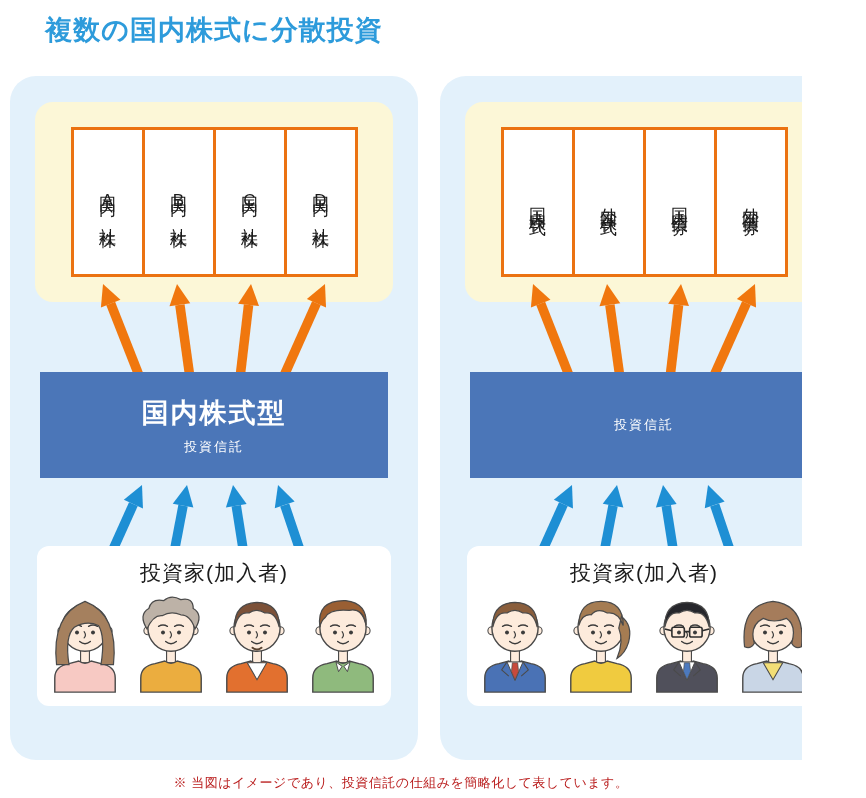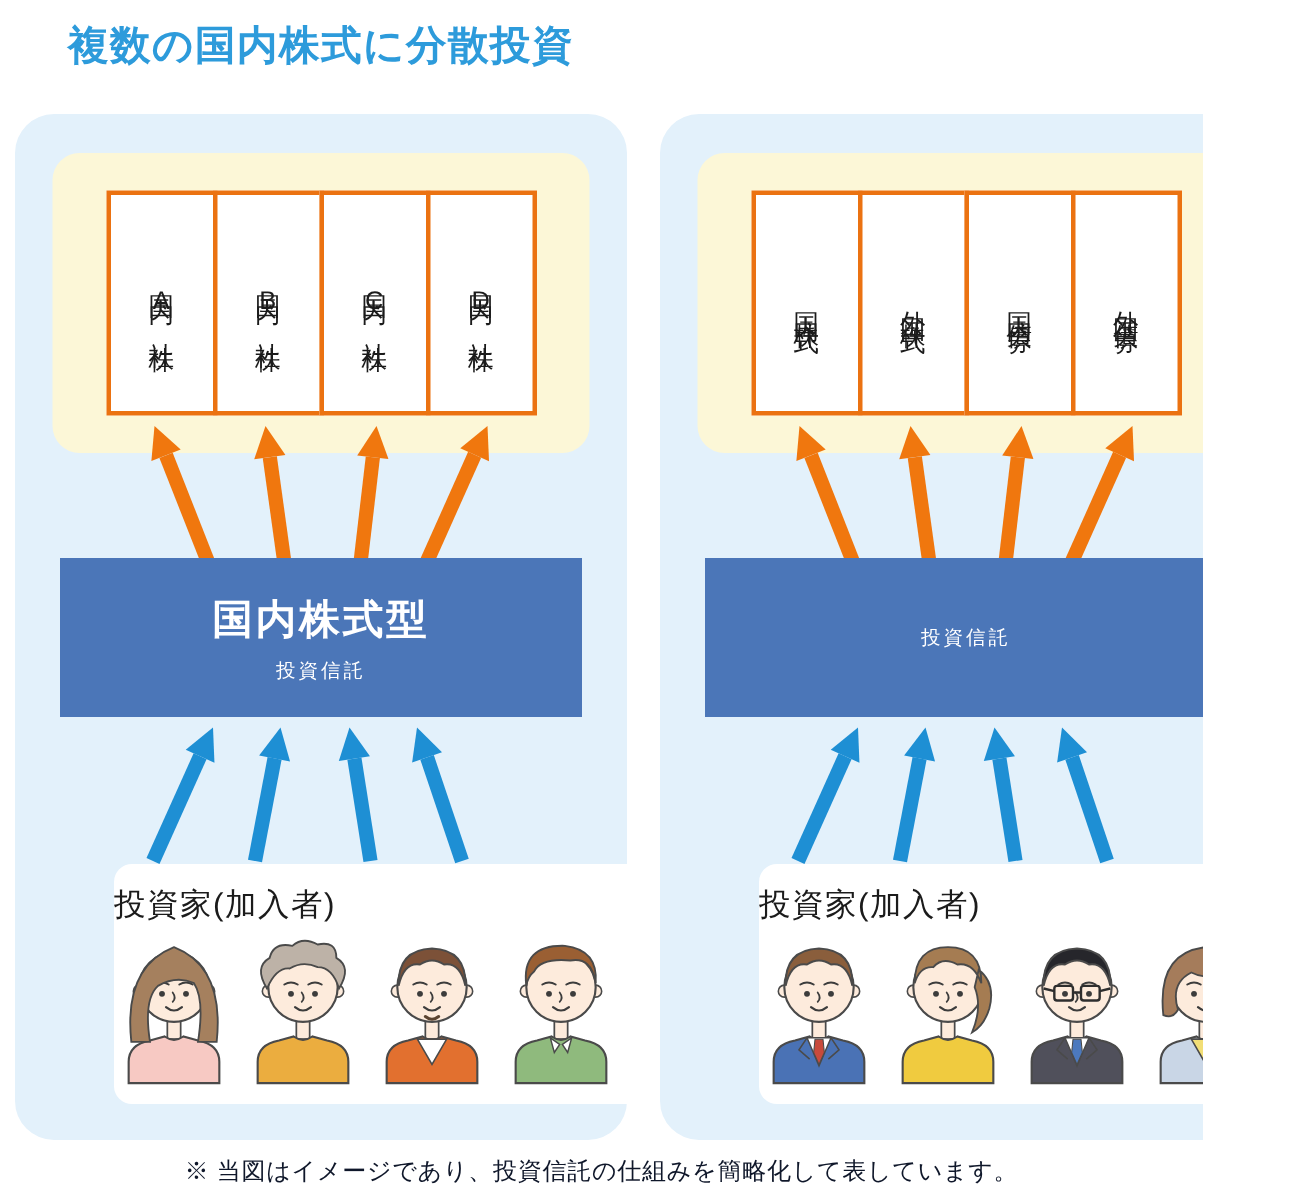--- a/index.html
+++ b/index.html
@@ -31,30 +31,30 @@
   .arrows.zone-orange { top:204px; height:102px; }
   .arrows.zone-blue   { top:406px; height:94px; }
 
   .fund-box { position:absolute; left:30px; top:296px; width:348px; height:106px;
               background:#4B76B8; color:#ffffff;
               display:flex; flex-direction:column; align-items:center;
               justify-content:center; gap:7px; }
   .fund-type    { font-size:27px; font-weight:bold; letter-spacing:2px; }
   .fund-product { font-size:13px; font-weight:normal; letter-spacing:2px; }
 
-  .investors { position:absolute; left:27px; top:500px; width:354px; height:160px;
+  .investors { position:absolute; left:27px; top:470px; width:354px; height:160px;
                background:#ffffff; border-radius:12px; overflow:hidden;
-               display:flex; flex-direction:column; align-items:flex-start;margin-left:39px; }
+               display:flex; flex-direction:column; align-items:center; }
   .inv-label { margin-top:13px; font-size:21px; color:#1b1b1b; font-weight:500;
                letter-spacing:1px; }
   .people { display:flex; gap:6px; align-items:flex-end; margin-top:6px; height:102px; }
   .person svg { display:block; }
 
   .footnote { position:absolute; left:0; bottom:6px; width:100%; text-align:center;
-              font-size:16px; color:#0f172a; letter-spacing:0.5px; }
+              font-size:13px; color:#b91c1c; letter-spacing:0.5px; }
 </style>
 </head>
 <body>
 
 <div class="canvas">
 
   <div class="title t-left">複数の国内株式に分散投資</div>
 
   <section class="panel p-left">
     <div class="assets-wrap">

